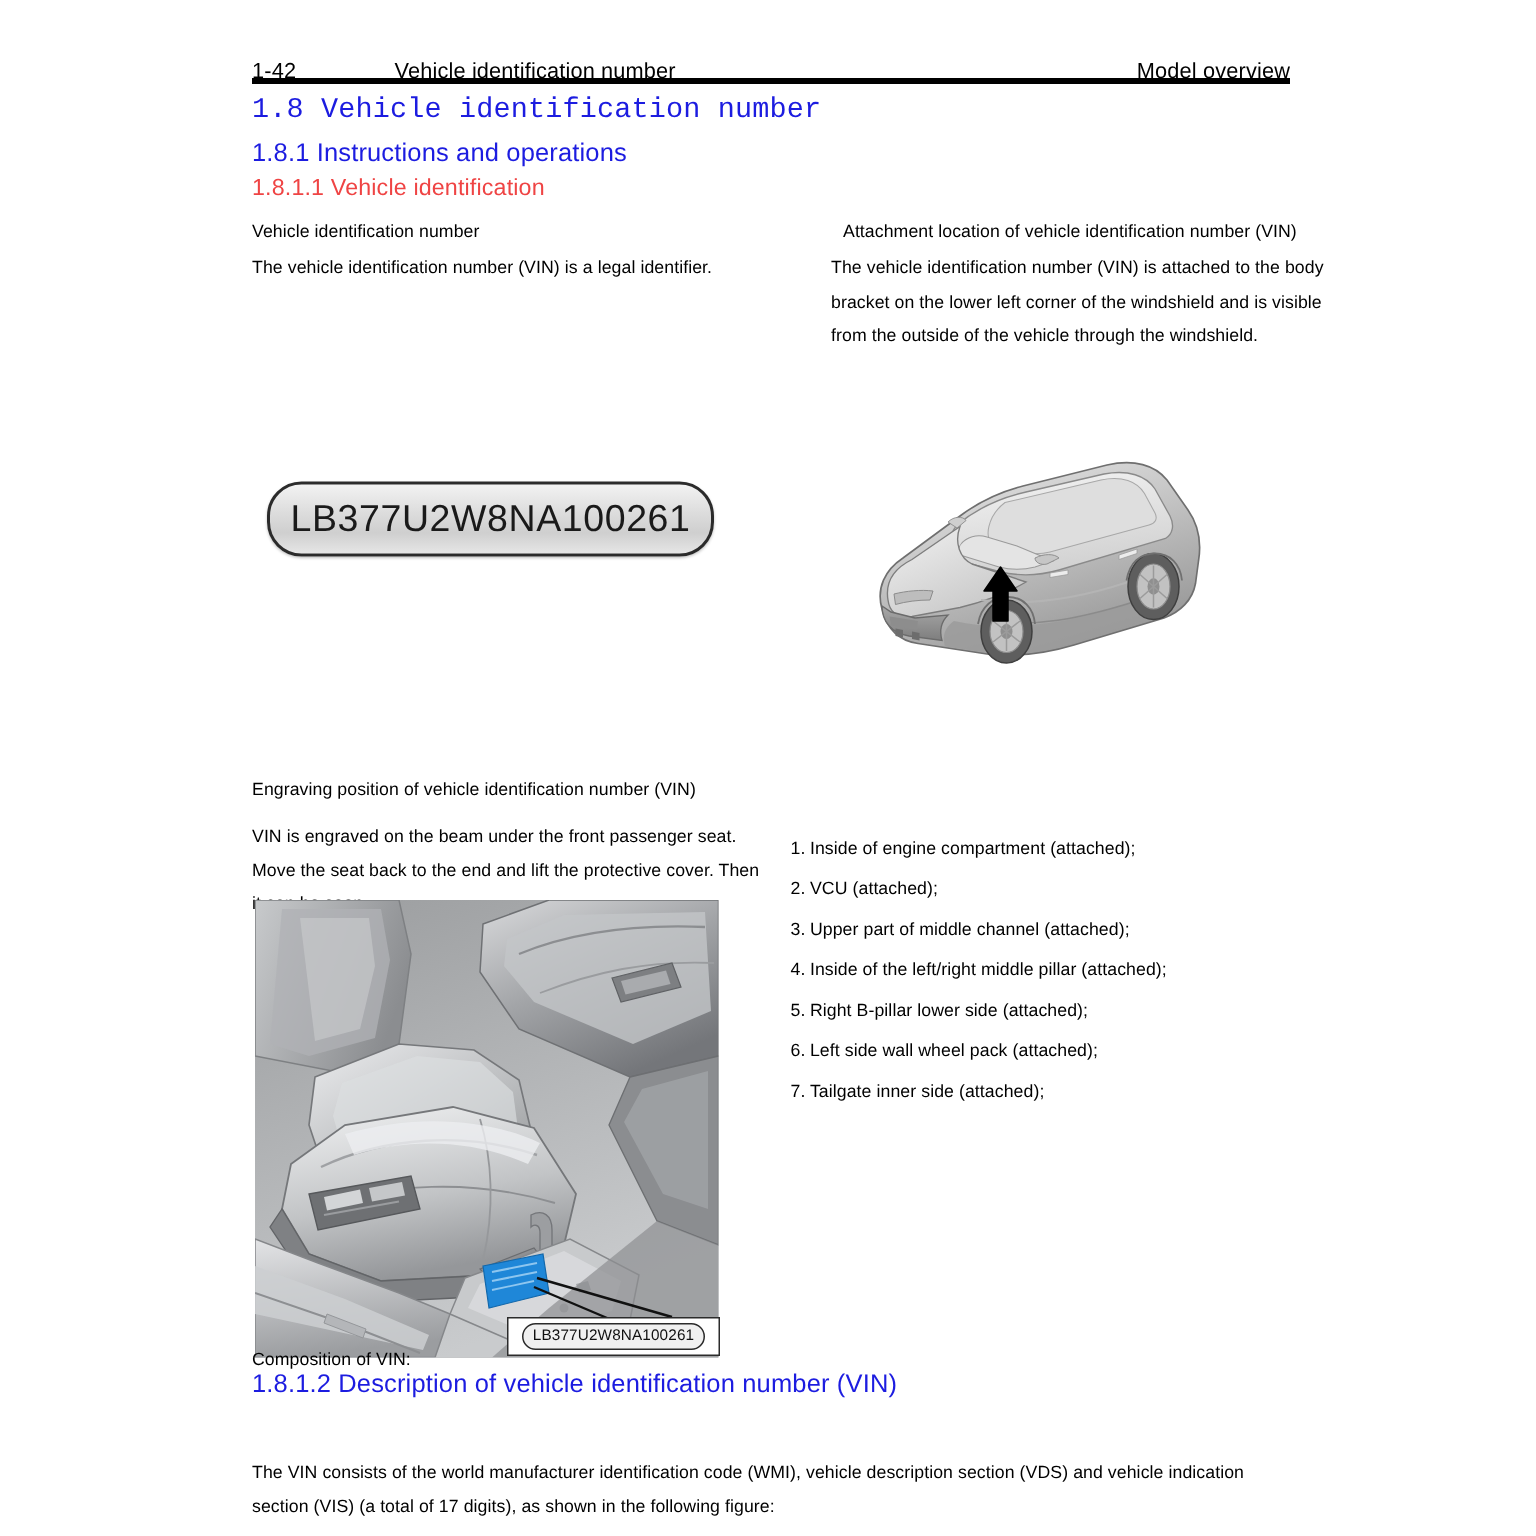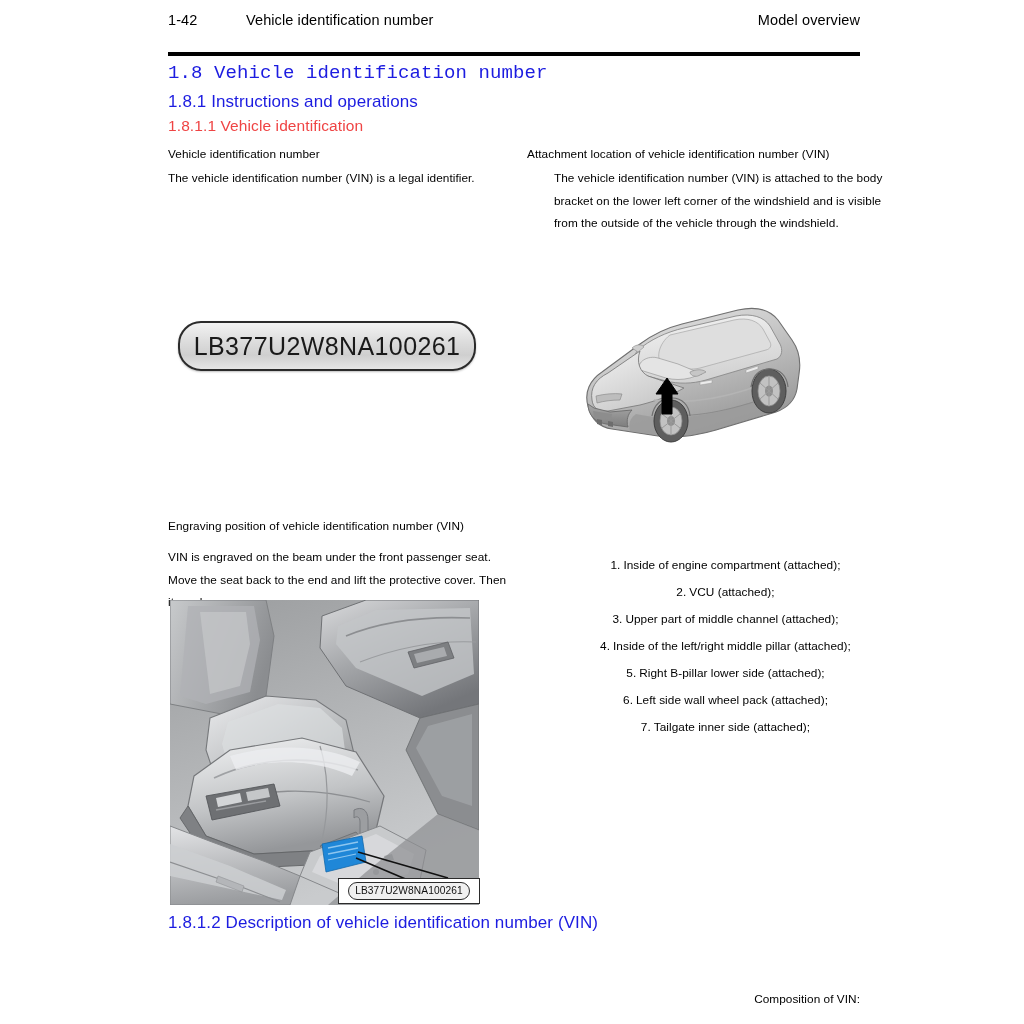--- a/index.html
+++ b/index.html
@@ -20,27 +20,28 @@
     position: absolute;
     left: 0; top: 0;
     width: 1024px;
     height: 1024px;
   }
 
   
   .run-head {
     position: absolute;
     left: 168px;
-    top: 12px;
+    top: 40px;
     width: 692px;
     height: 22px;
     display: flex;
     align-items: baseline;
     font-size: 14.5px;
     letter-spacing: 0.1px;
+    gap: 17px;
   }
   .run-head .folio {
     width: 78px;
     flex: 0 0 78px;
   }
   .run-head .chaptitle {
     flex: 1 1 auto;
   }
   .run-head .sectitle {
     flex: 0 0 auto;
@@ -101,35 +102,34 @@
     line-height: 22.5px;
     letter-spacing: 0.05px;
     color: #000;
   }
   .col-left   { position: absolute; left: 168px; width: 340px; }
   .col-right  { position: absolute; left: 527px; width: 335px; }
   .full-col   { position: absolute; left: 168px; width: 692px; }
 
   .tx-lbl-l  { top: 143px; }
   .tx-par-l  { top: 167px; }
-  .tx-lbl-r  { top: 143px; }
+  .tx-lbl-r  { top: 143px; margin-left: 35px; }
   .tx-par-r  { top: 167px; margin-left: 27px; }
 
   .tx-engrav { top: 515px; }
   .tx-engpar { top: 546px; }
 
-  .tx-comp   { top: 988px; text-align: right; }
+  .tx-comp   { top: 895px; }
   .tx-vinpar { top: 970px; }
 
   .list-right {
     position: absolute;
-    left: 558px;
+    left: 527px;
     top: 552px;
     width: 335px;
-    text-align: center;
   }
   .list-right .li {
     font-size: 11.8px;
     line-height: 27px;
     letter-spacing: 0.05px;
     white-space: nowrap;
   }
   .list-right .li .num { margin-right: 3px; }
 
   
@@ -444,14 +444,15 @@
       </g>
     </svg>
   </div>
 
   <div class="vin-callout">
     <span class="cap">LB377U2W8NA100261</span>
   </div>
 
   <div class="h3b">1.8.1.2 Description of vehicle identification number (VIN)</div>
   <div class="full-col body-txt tx-comp">Composition of VIN:</div>
+  <div class="full-col body-txt tx-vinpar">The VIN consists of the world manufacturer identification code (WMI), vehicle description section (VDS) and vehicle indication section (VIS) (a total of 17 digits), as shown in the following figure:</div>
 
 </div>
 
 </body></html>

